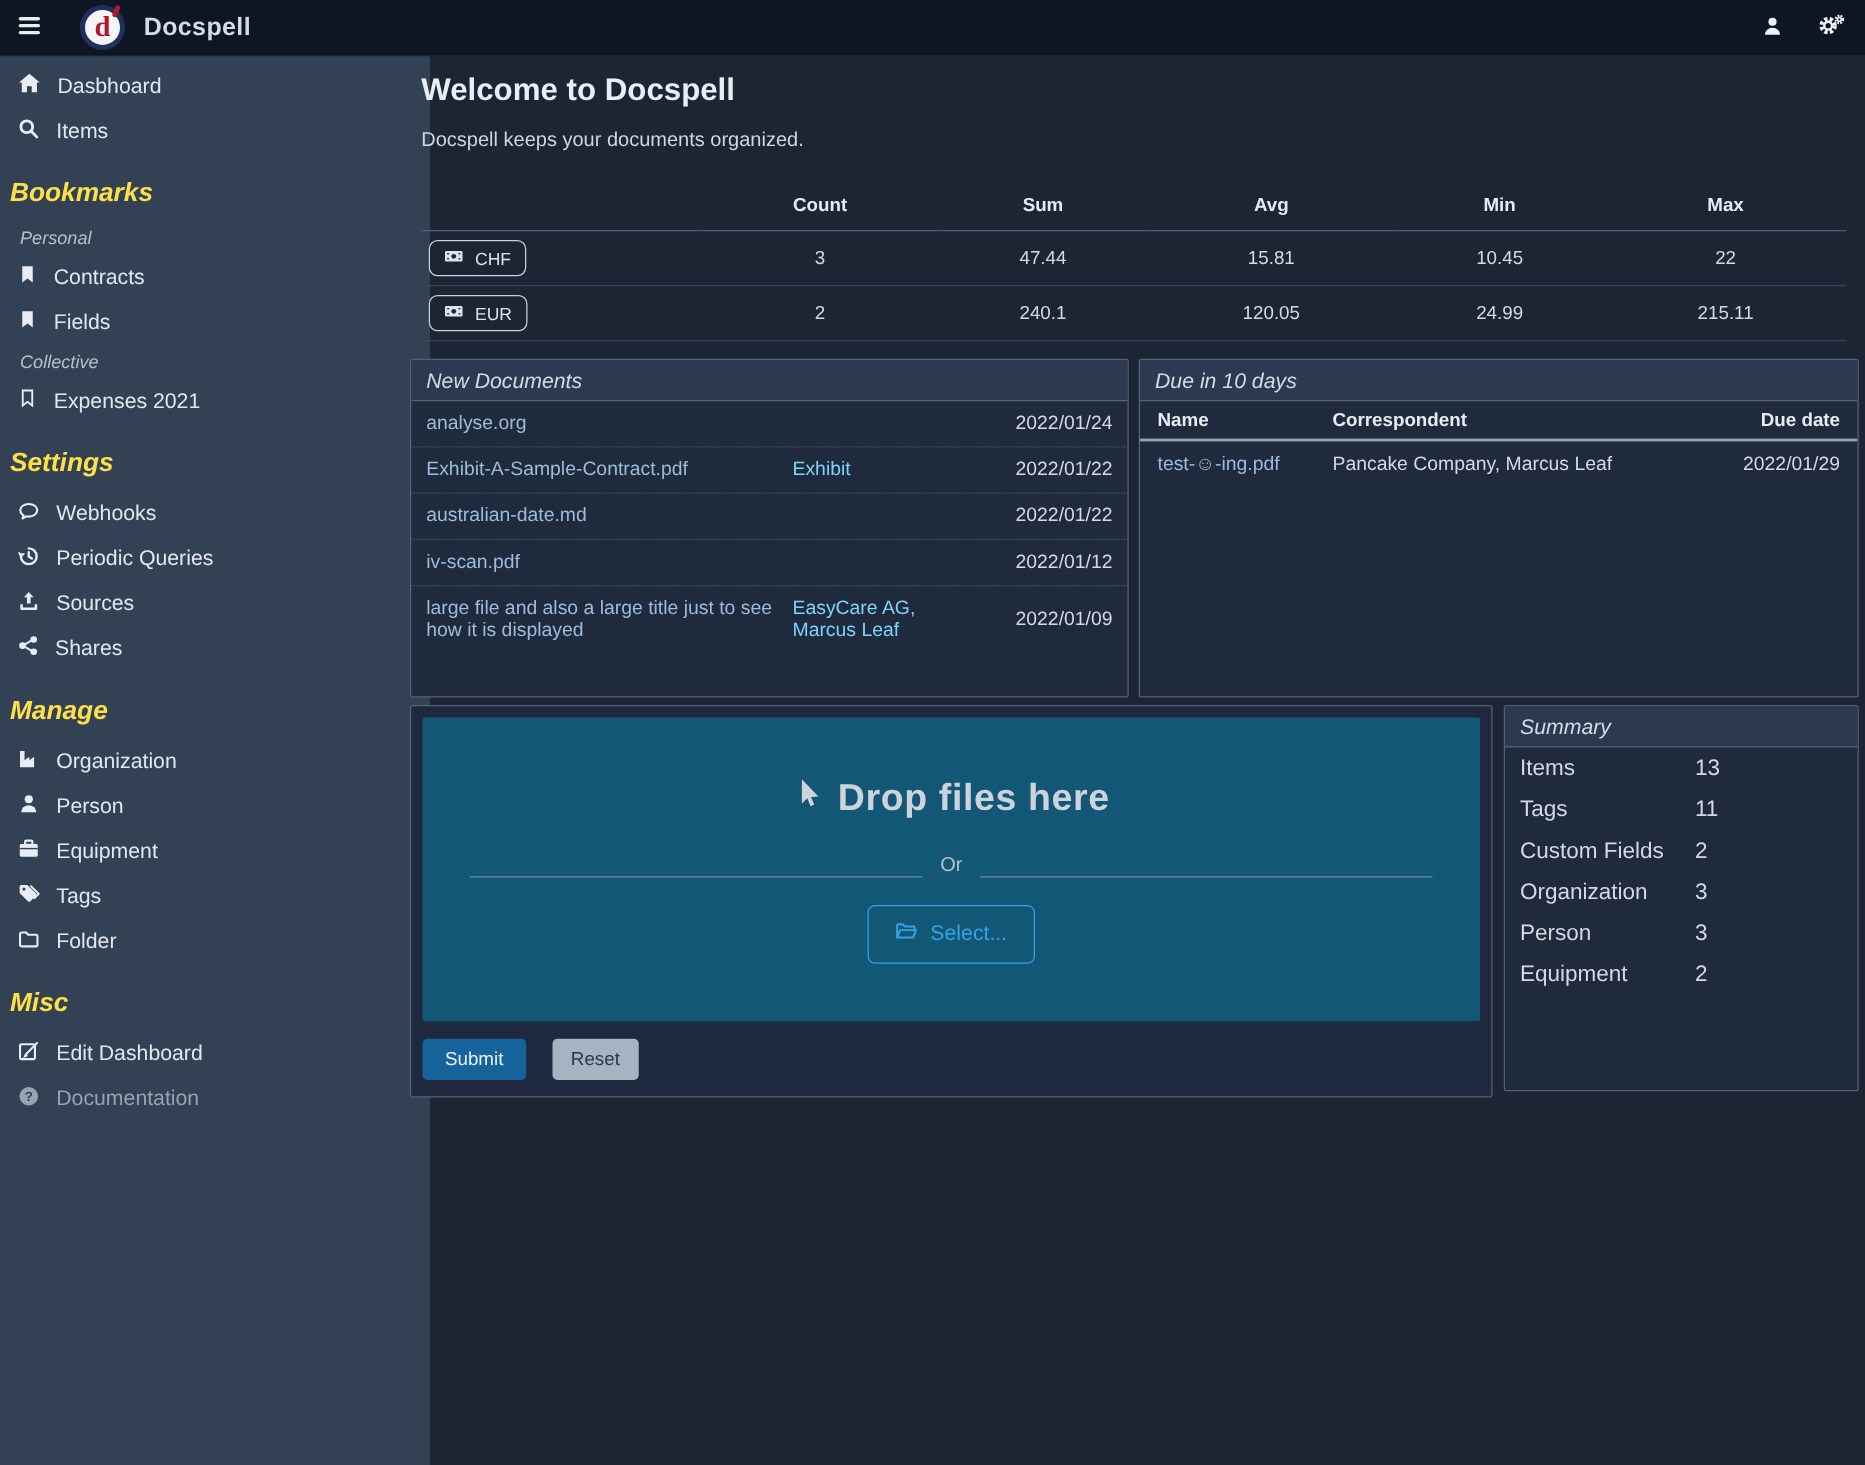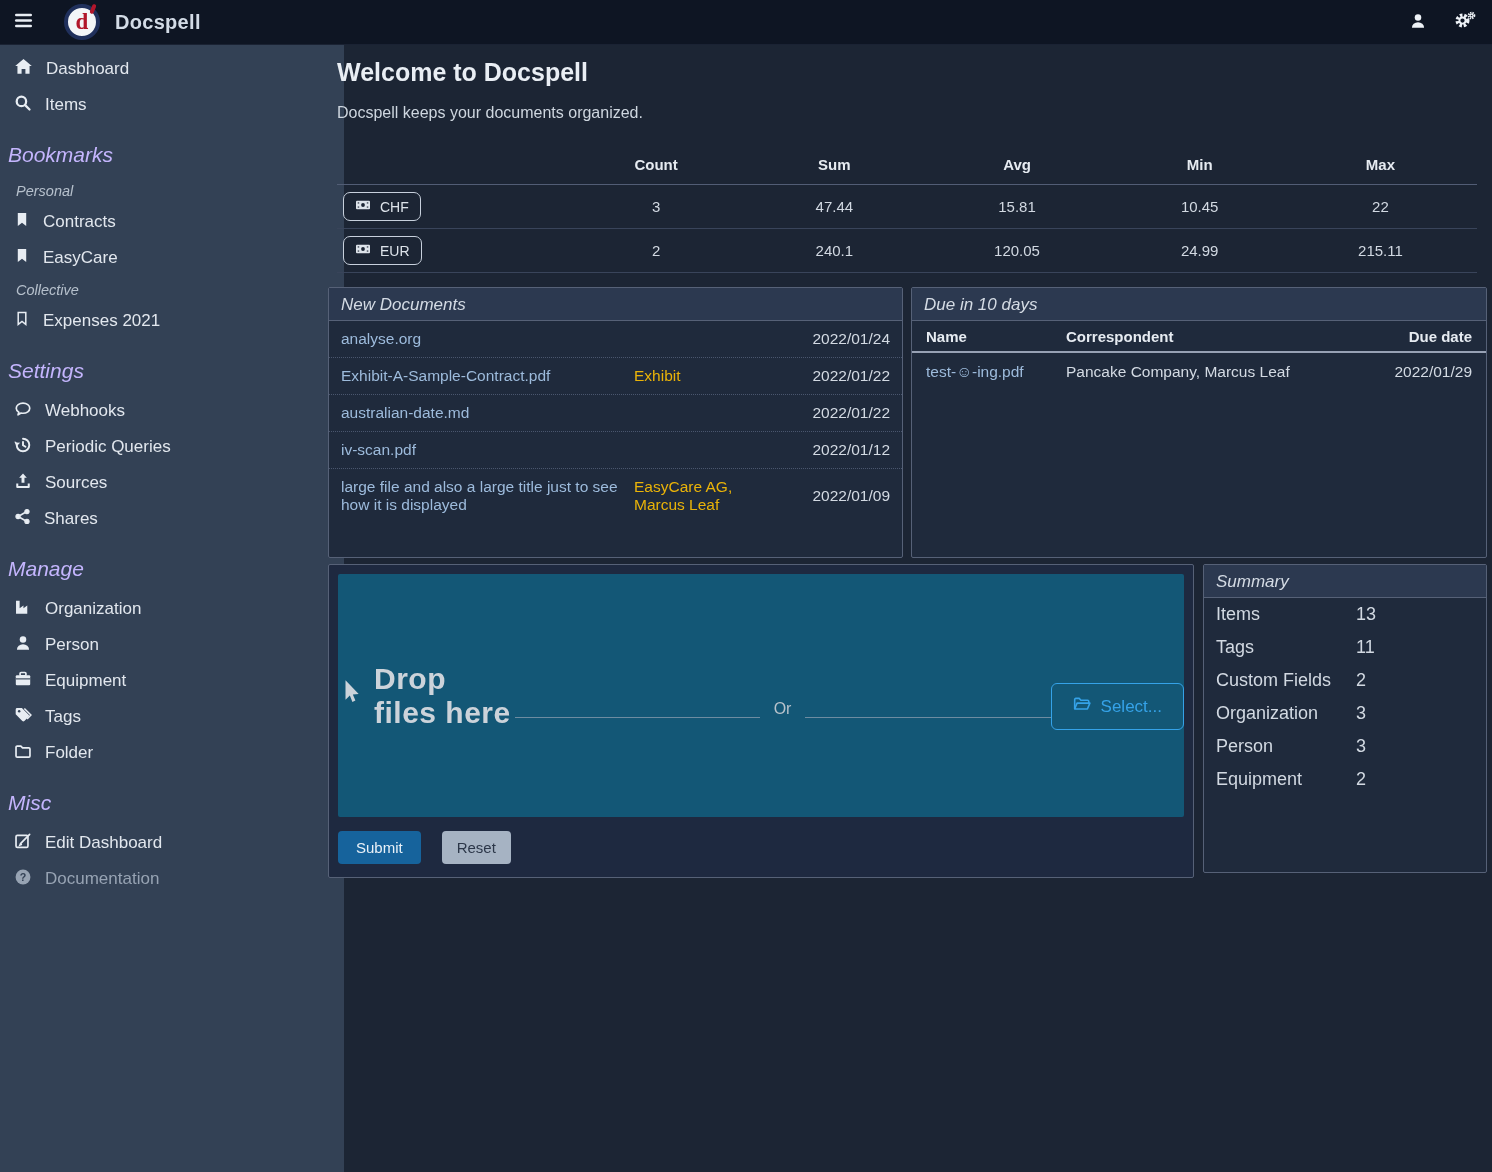--- a/index.html
+++ b/index.html
@@ -51,22 +51,23 @@
   }
   .side-item {
     display: flex; align-items: center; gap: 13px;
     padding: 8px 14px; height: 36px; font-size: 17px; cursor: pointer;
     color: #e2e7ee;
   }
   .side-item .ic { color: #e8edf3; }
   .side-item.dim { color: #97a3b3; }
   .side-item.dim .ic { color: #97a3b3; }
   .side-section-title {
-    font-style: italic; font-size: 21px; color: #c4b5fd;
+    font-style: italic; font-size: 21px; color: #fde047;
     padding: 20px 8px 10px 8px;
+    font-weight: bold;
   }
   .side-sub-label {
     font-style: italic; font-size: 14.5px; color: #b6c0cc;
     padding: 6px 16px 5px 16px;
   }
 
   
   .main {
     position: absolute; left: 320px; top: 45px; width: 1172px; height: 1129px;
     padding: 12px 5px 0 8px;
@@ -105,42 +106,42 @@
   }
   .panel.new-docs { width: 575px; }
   .panel.due { width: 576px; }
 
   .doc-row {
     display: grid; grid-template-columns: 1fr 153px 103px; align-items: center;
     padding: 9px 12px; border-bottom: 1px dotted #4a566e; font-size: 15.5px;
   }
   .doc-row:last-child { border-bottom: none; }
   .doc-name { color: #9dbbdc; cursor: pointer; }
-  .doc-corr { color: #eab308; }
+  .doc-corr { color: #7dd3fc; }
   .doc-date { color: #d3dae3; text-align: right; }
 
   .due-table { width: 100%; border-collapse: collapse; font-size: 15.5px; }
   .due-table th {
     text-align: left; font-weight: bold; color: #e6ebf1; padding: 7px 14px 6px;
     border-bottom: 2px solid #97a1b4; font-size: 15px;
   }
   .due-table th.r, .due-table td.r { text-align: right; }
   .due-table td { padding: 10px 14px; color: #d3dae3; }
   .due-table col.c1 { width: 140px; }
   .due-table col.c3 { width: 125px; }
 
   
   .bottom-row { display: flex; gap: 9px; margin-top: 6px; }
   .upload-card {
     width: 866px; height: 314px; border: 1px solid #566177; border-radius: 2px;
     background: #1e2940; padding: 9px;
   }
   .dropzone {
     height: 243px; background: #135776; border-radius: 2px;
-    display: flex; flex-direction: row; align-items: center; justify-content: center;
+    display: flex; flex-direction: column; align-items: center; justify-content: center;
   }
   .drop-title {
     display: flex; align-items: center; gap: 12px;
     font-size: 30px; font-weight: bold; color: #ccd3da; letter-spacing: .5px;
   }
   .or-divider { display: flex; align-items: flex-end; gap: 14px; margin-top: 27px; width: 770px; }
   .or-divider .line { flex: 1; height: 1px; background: #6d8ca1; }
   .or-divider .or-text { color: #b7c2cb; font-size: 16px; }
   .select-btn {
     margin-top: 22px; background: transparent; border: 1px solid #35a2e8; border-radius: 6px;
@@ -236,21 +237,21 @@
       </svg>
     </span>
     <span>Contracts</span>
   </div>
   <div class="side-item">
     <span>
       <svg class="ic" width="16" height="17" viewBox="0 0 16 16" fill="currentColor">
         <path d="M3.8 1.5 H12.2 V14.5 L8 11.3 L3.8 14.5 Z"></path>
       </svg>
     </span>
-    <span>EasyCare</span>
+    <span>Fields</span>
   </div>
 
   <div class="side-sub-label">Collective</div>
   <div class="side-item">
     <span>
       <svg class="ic" width="16" height="17" viewBox="0 0 16 16" fill="none" stroke="currentColor" stroke-width="1.5">
         <path d="M4.2 1.9 H11.8 V13.9 L8 11 L4.2 13.9 Z"></path>
       </svg>
     </span>
     <span>Expenses 2021</span>

